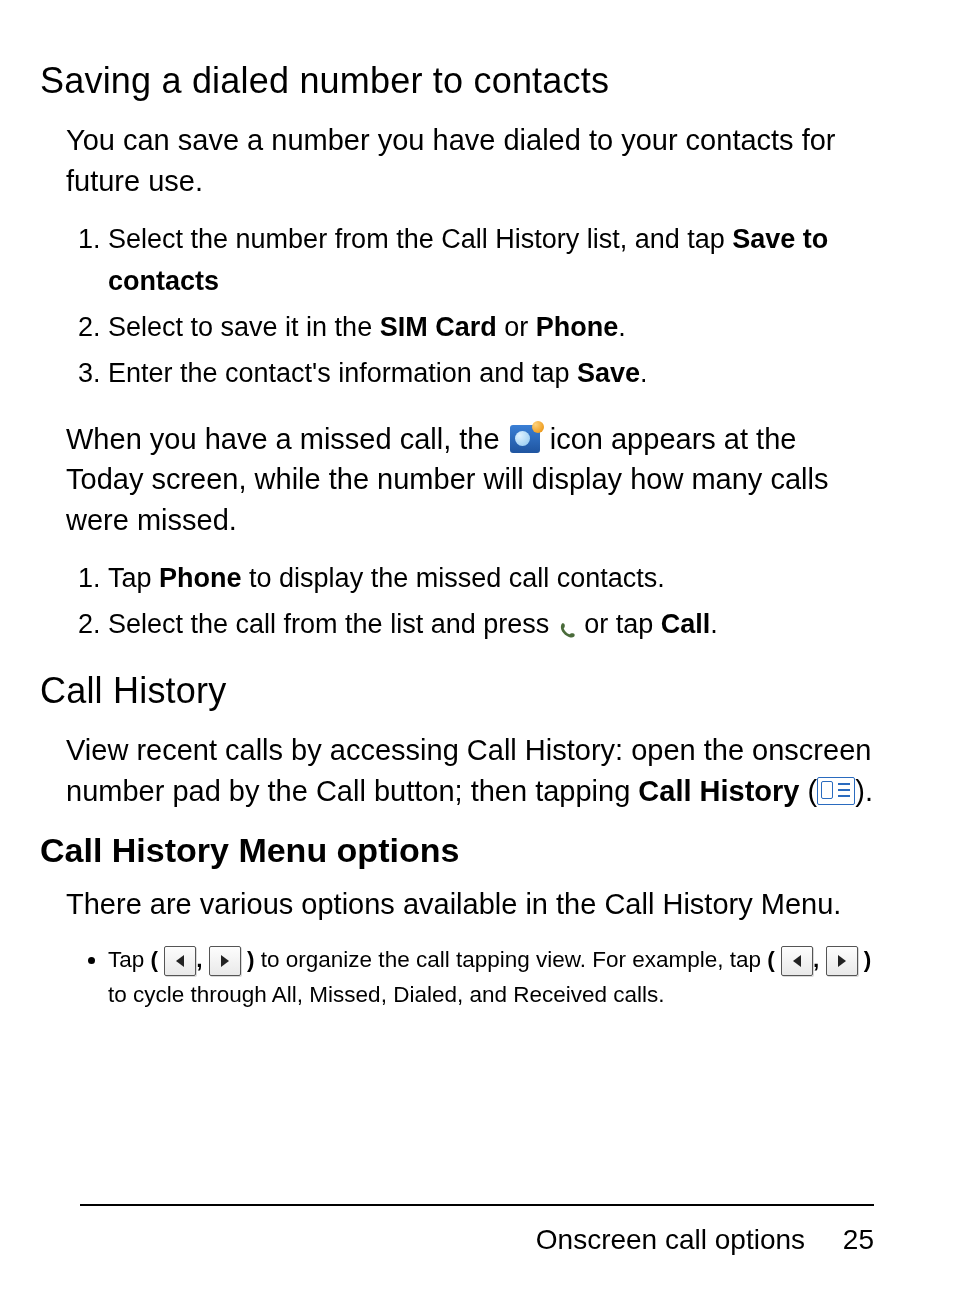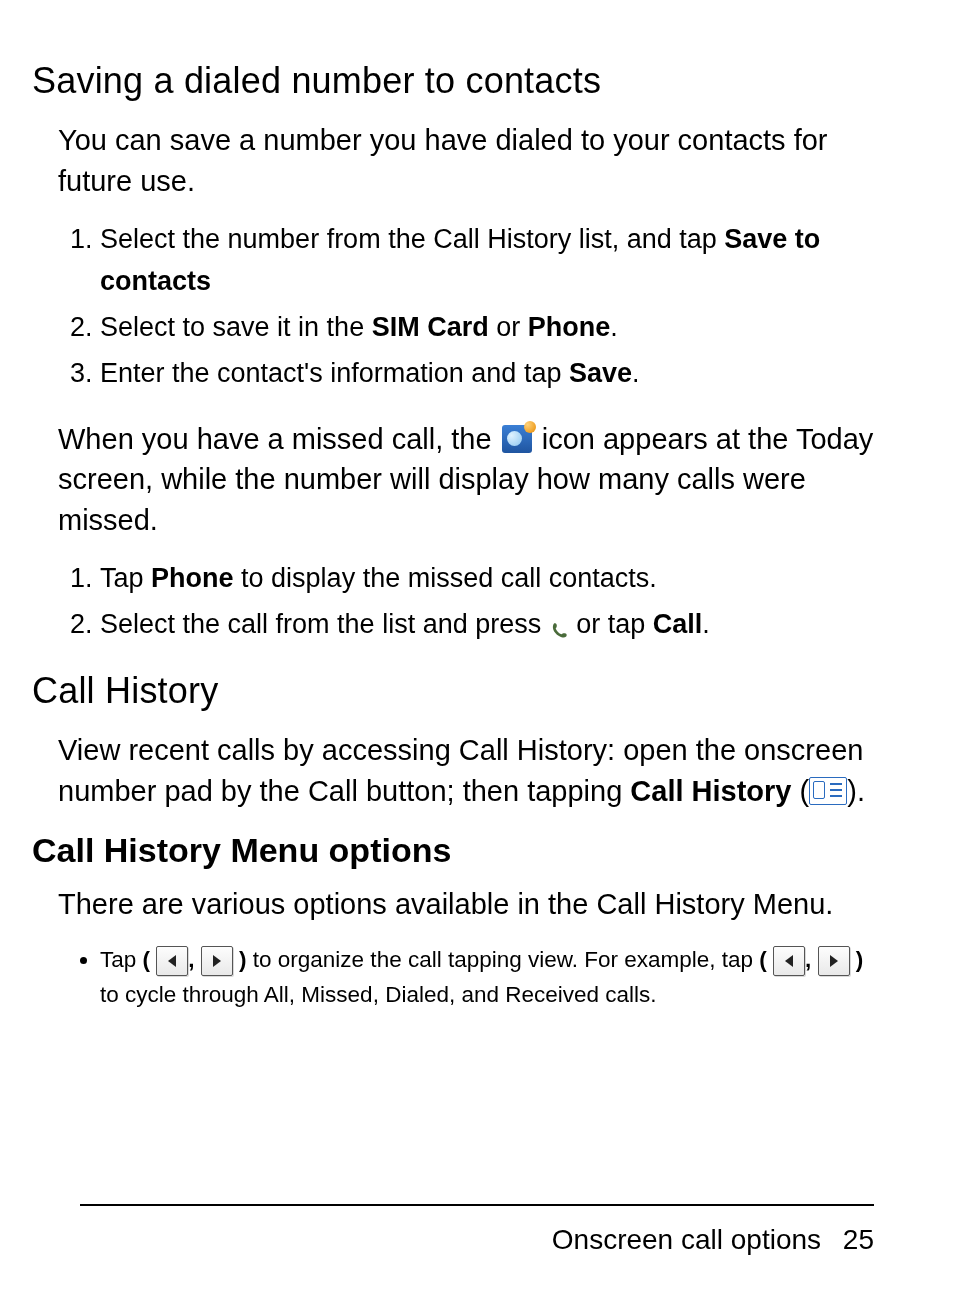--- a/index.html
+++ b/index.html
@@ -6,21 +6,21 @@
     margin: 0;
     padding: 0;
     font-family: "Segoe UI", "Helvetica Neue", Arial, sans-serif;
     color: #000;
     background: #fff;
   }
   .page {
     width: 954px;
     height: 1316px;
     box-sizing: border-box;
-    padding: 50px 80px 0 32px;
+    padding: 50px 80px 0 40px;
     position: relative;
     border-radius: 27px;
   }
   h1.section {
     font-size: 36px;
     font-weight: 400;
     margin: 10px 0 18px 0;
     letter-spacing: 0.2px;
   }
   h2.subsection {
@@ -131,21 +131,21 @@
     left: 80px; right: 80px;
     bottom: 110px;
     border-top: 2px solid #000;
   }
   .footer {
     position: absolute;
     right: 80px;
     bottom: 60px;
     font-size: 28px;
   }
-  .footer .title { margin-right: 14px; }
+  .footer .title { margin-right: 30px; }
   .icon-gap { margin-left: 2px; margin-right: 2px; }
 </style>
 </head>
 <body>
 
 <div class="page">
 
   <h1 class="section">Saving a dialed number to contacts</h1>
   <p class="body-text">You can save a number you have dialed to your contacts for future use.</p>
   <ol class="steps">

